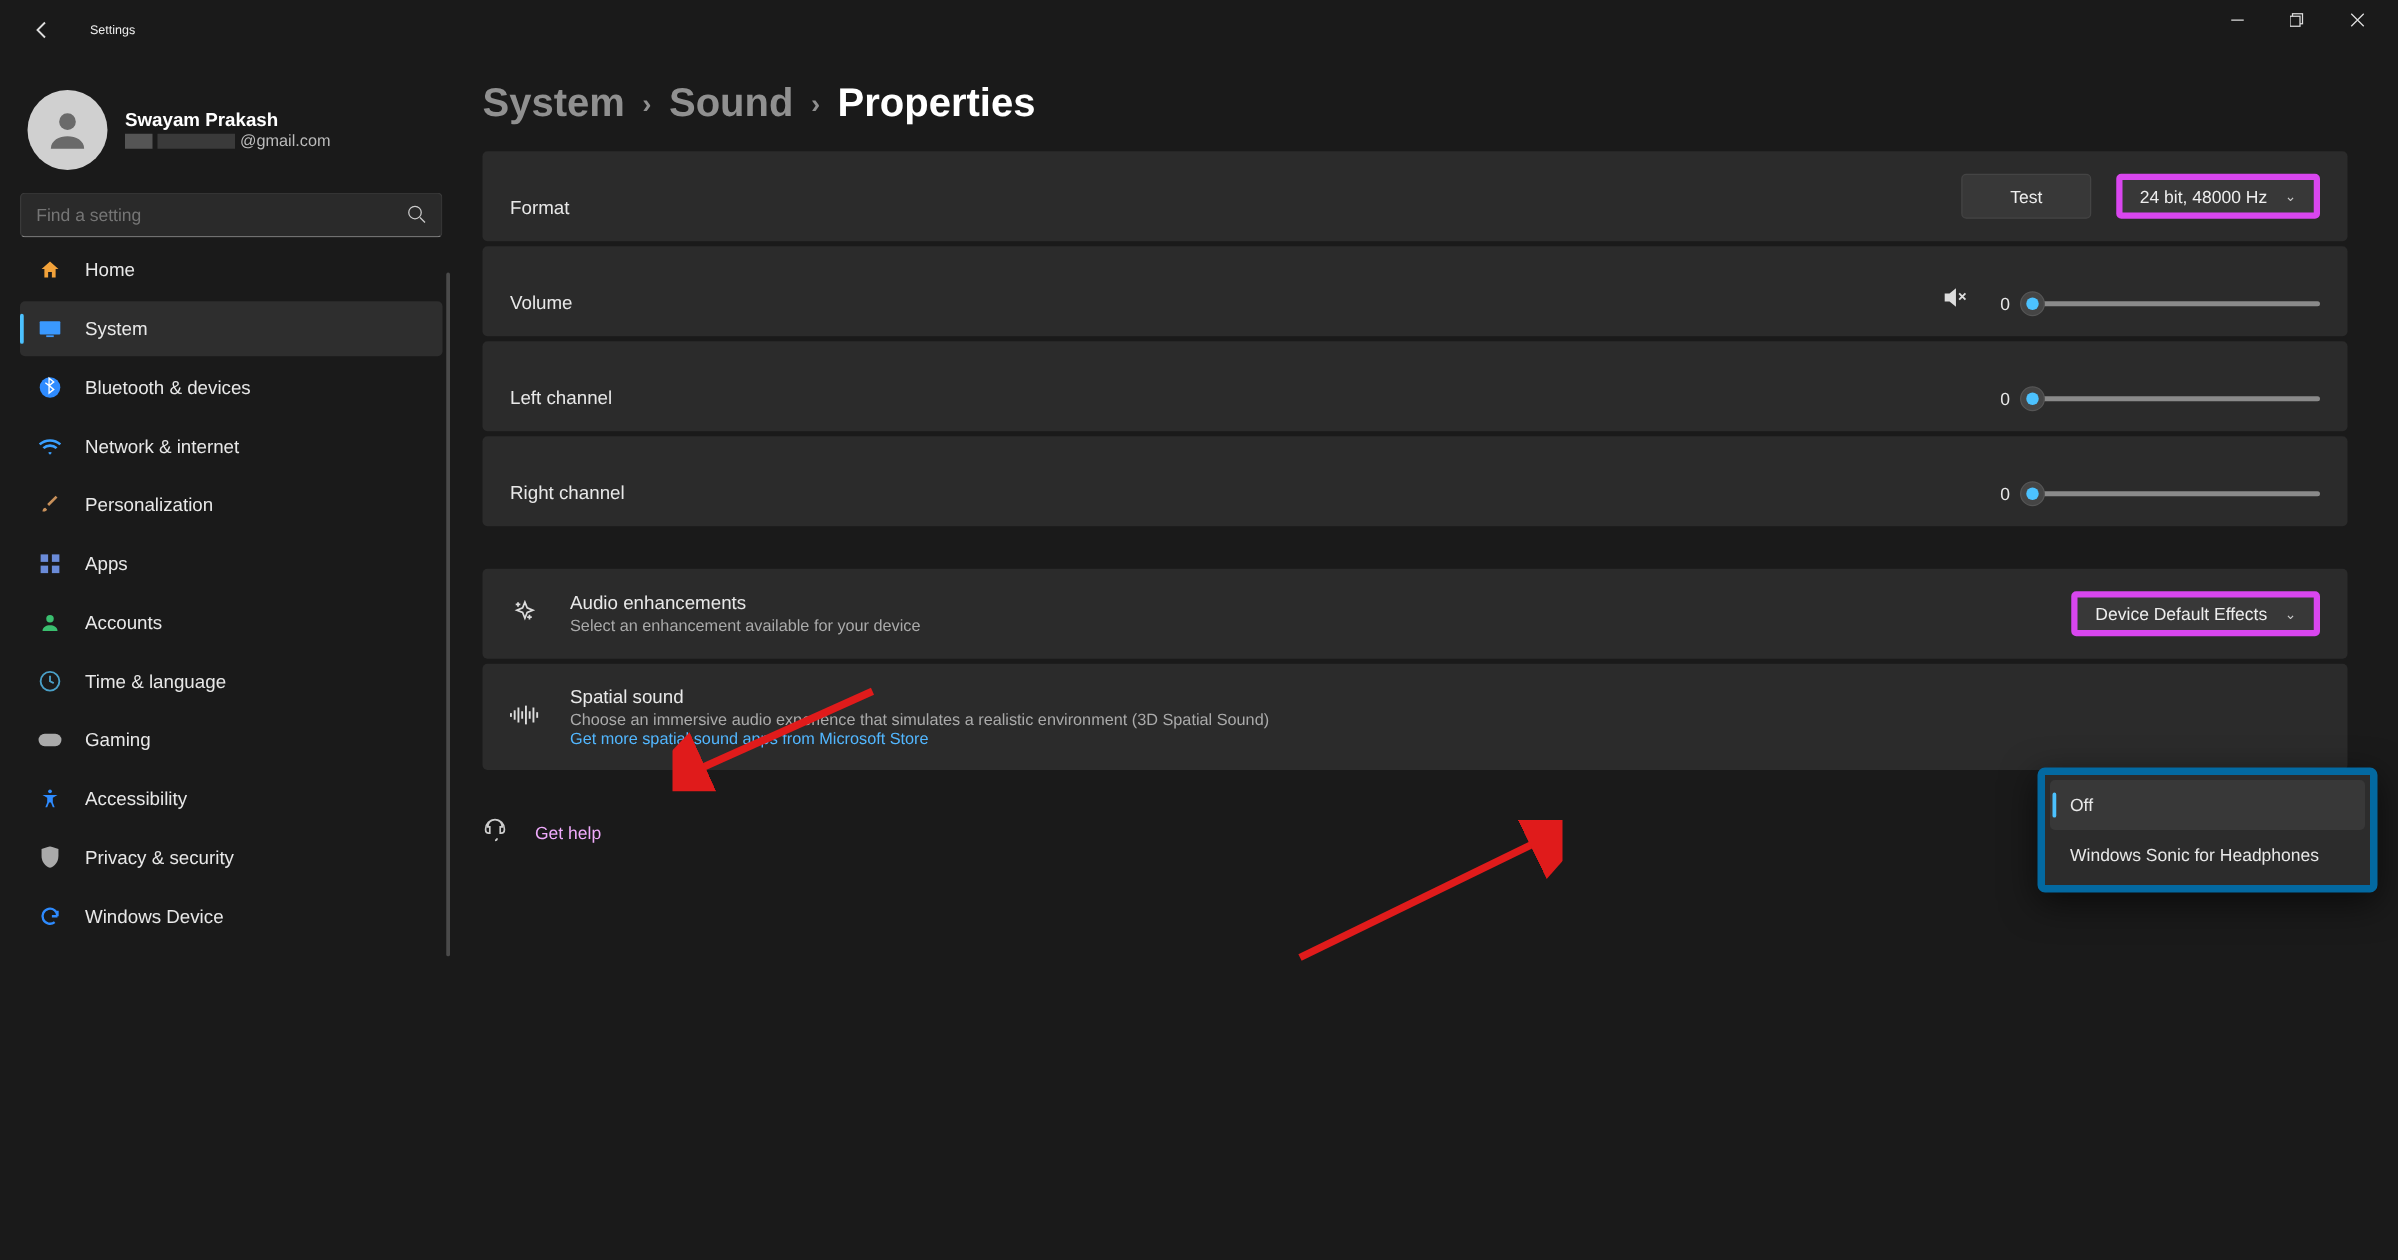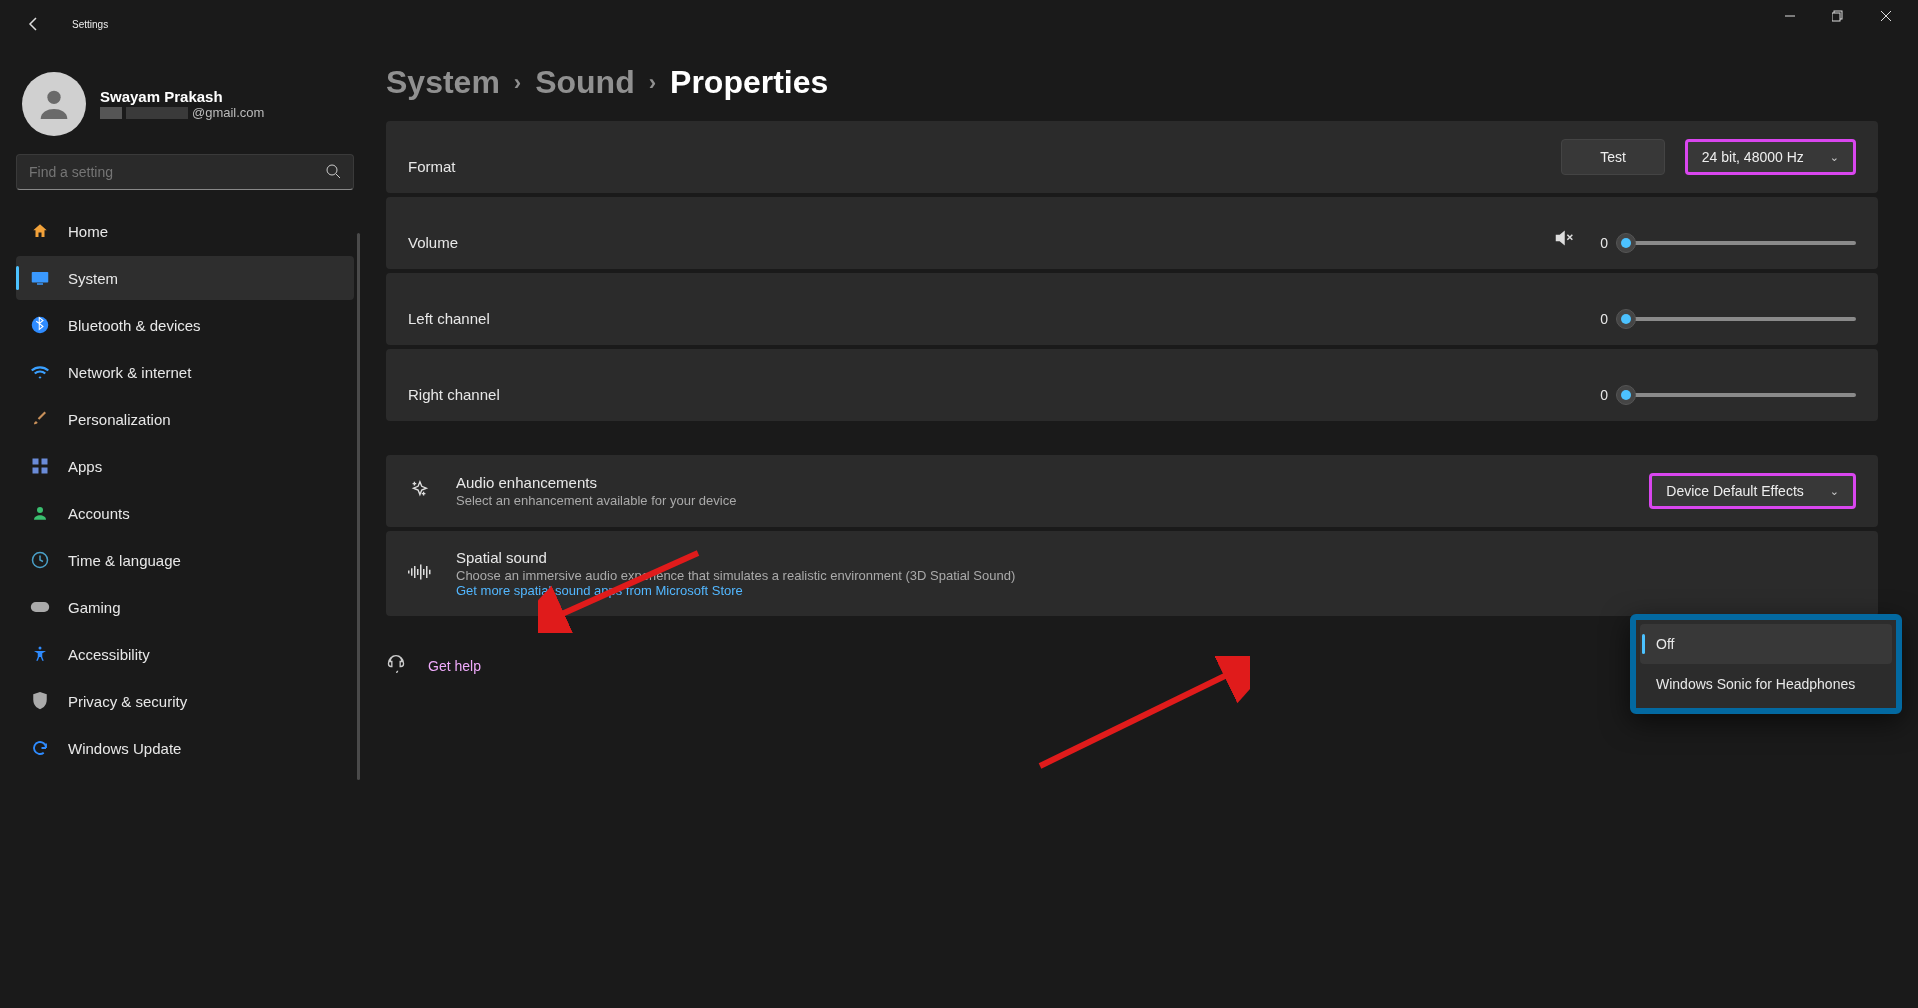--- a/index.html
+++ b/index.html
@@ -92,21 +92,21 @@
 
 .search {
   display: flex;
   align-items: center;
   background: #2a2a2a;
   border: 1px solid #3a3a3a;
   border-bottom: 1px solid #888;
   border-radius: 4px;
   height: 36px;
   padding: 0 12px;
-  margin-bottom: 19px;
+  margin-bottom: 4px;
   gap: 48px;
 }
 .search input {
   flex: 1;
   background: transparent;
   border: none;
   outline: none;
   color: #ccc;
   font-size: 14px;
 }
@@ -199,29 +199,29 @@
   padding: 0 38px;
   color: #eee;
   font-size: 14px;
   cursor: pointer;
   display:flex;
   align-items:center;
   justify-content:center;
 }
 .dropdown {
   background: #383838;
-  border: 3px solid #d946ef;
+  border: 5px solid #d946ef;
   border-radius: 4px;
   height: 36px;
   padding: 0 14px;
   color: #eee;
   font-size: 14px;
   display: flex;
   align-items: center;
-  gap: 26px;
+  gap: 14px;
   cursor: pointer;
 }
 .chev { font-size: 11px; color: #ccc; }
 
 
 .slider-wrap {
   display: flex;
   align-items: center;
   gap: 18px;
   flex: 0 0 auto;
@@ -486,21 +486,21 @@
             </svg>
           </span>
         <span>Privacy &amp; security</span>
       </div>
       <div class="nav-item">
         <span class="nav-icon ic-upd">
             <svg width="18" height="18" viewBox="0 0 24 24" fill="none" stroke="currentColor" stroke-width="2.5">
               <path d="M20 12a8 8 0 10-3 6.2M20 12V6m0 6h-6"></path>
             </svg>
           </span>
-        <span>Windows Update</span>
+        <span>Windows Device</span>
       </div>
     </nav>
   </aside>
 
   <main class="main">
     <div class="breadcrumb">
       <span class="bc-link">System</span>
       <span class="bc-sep">›</span>
       <span class="bc-link">Sound</span>
       <span class="bc-sep">›</span>

